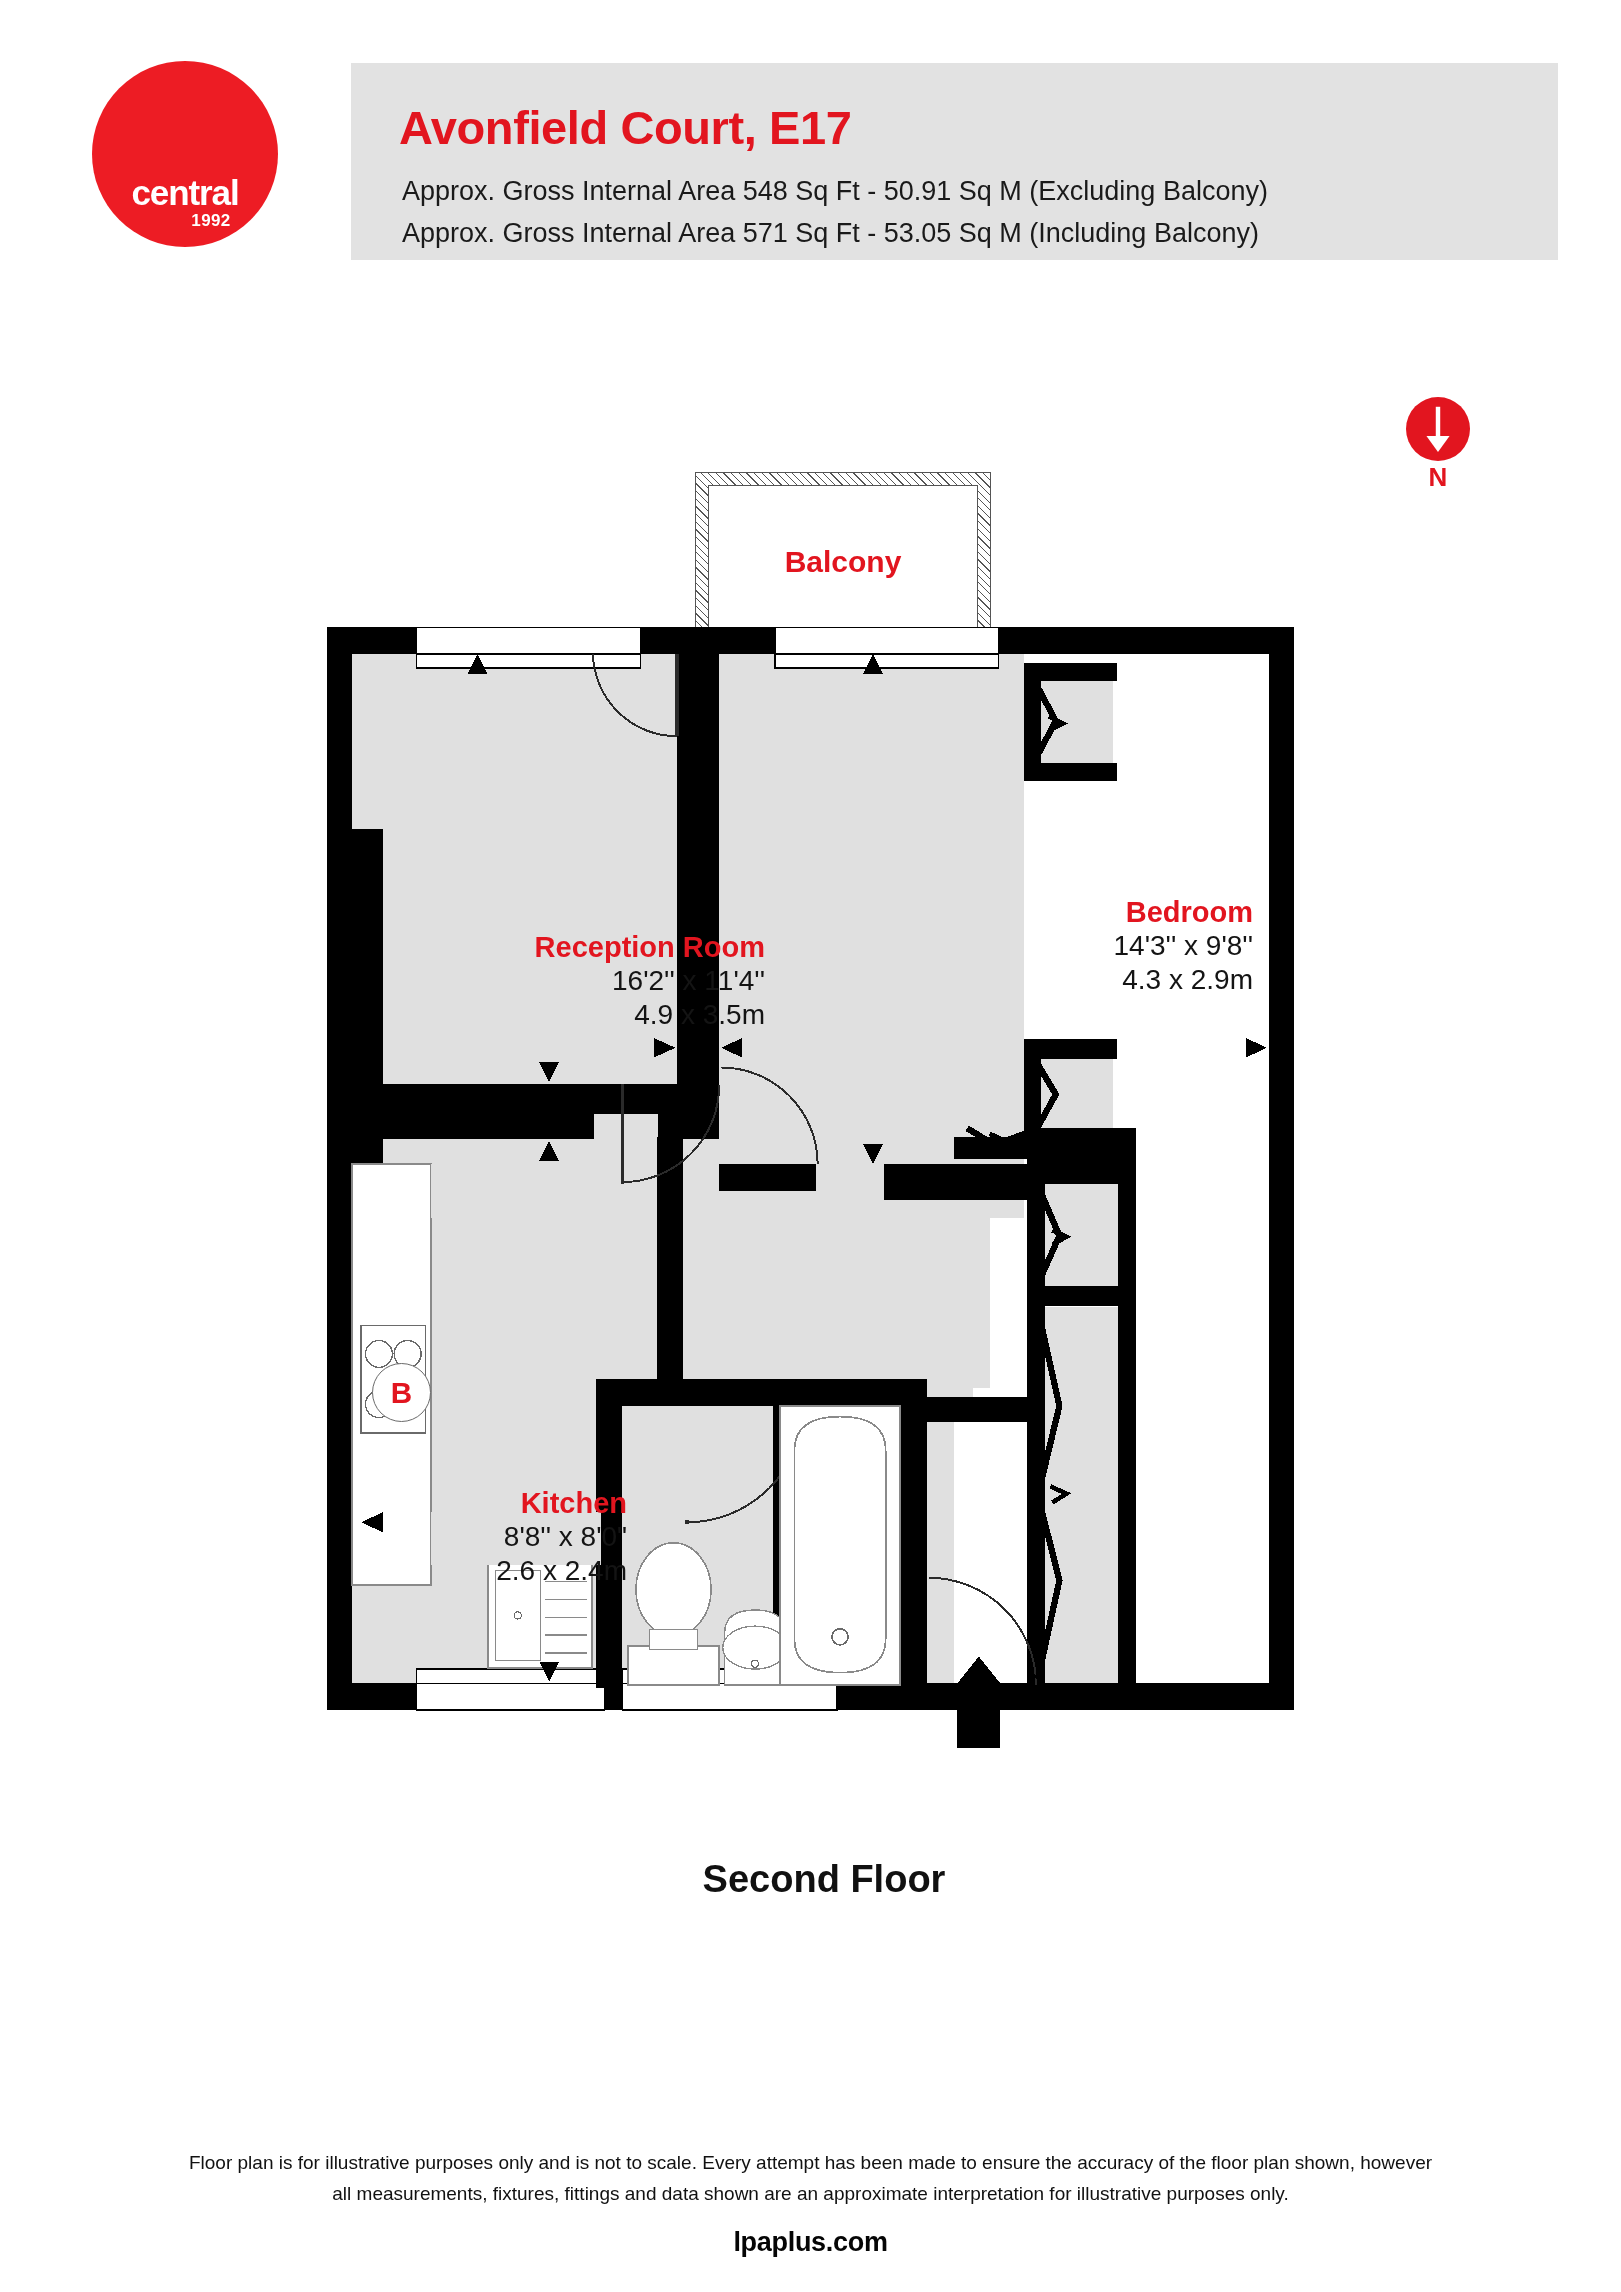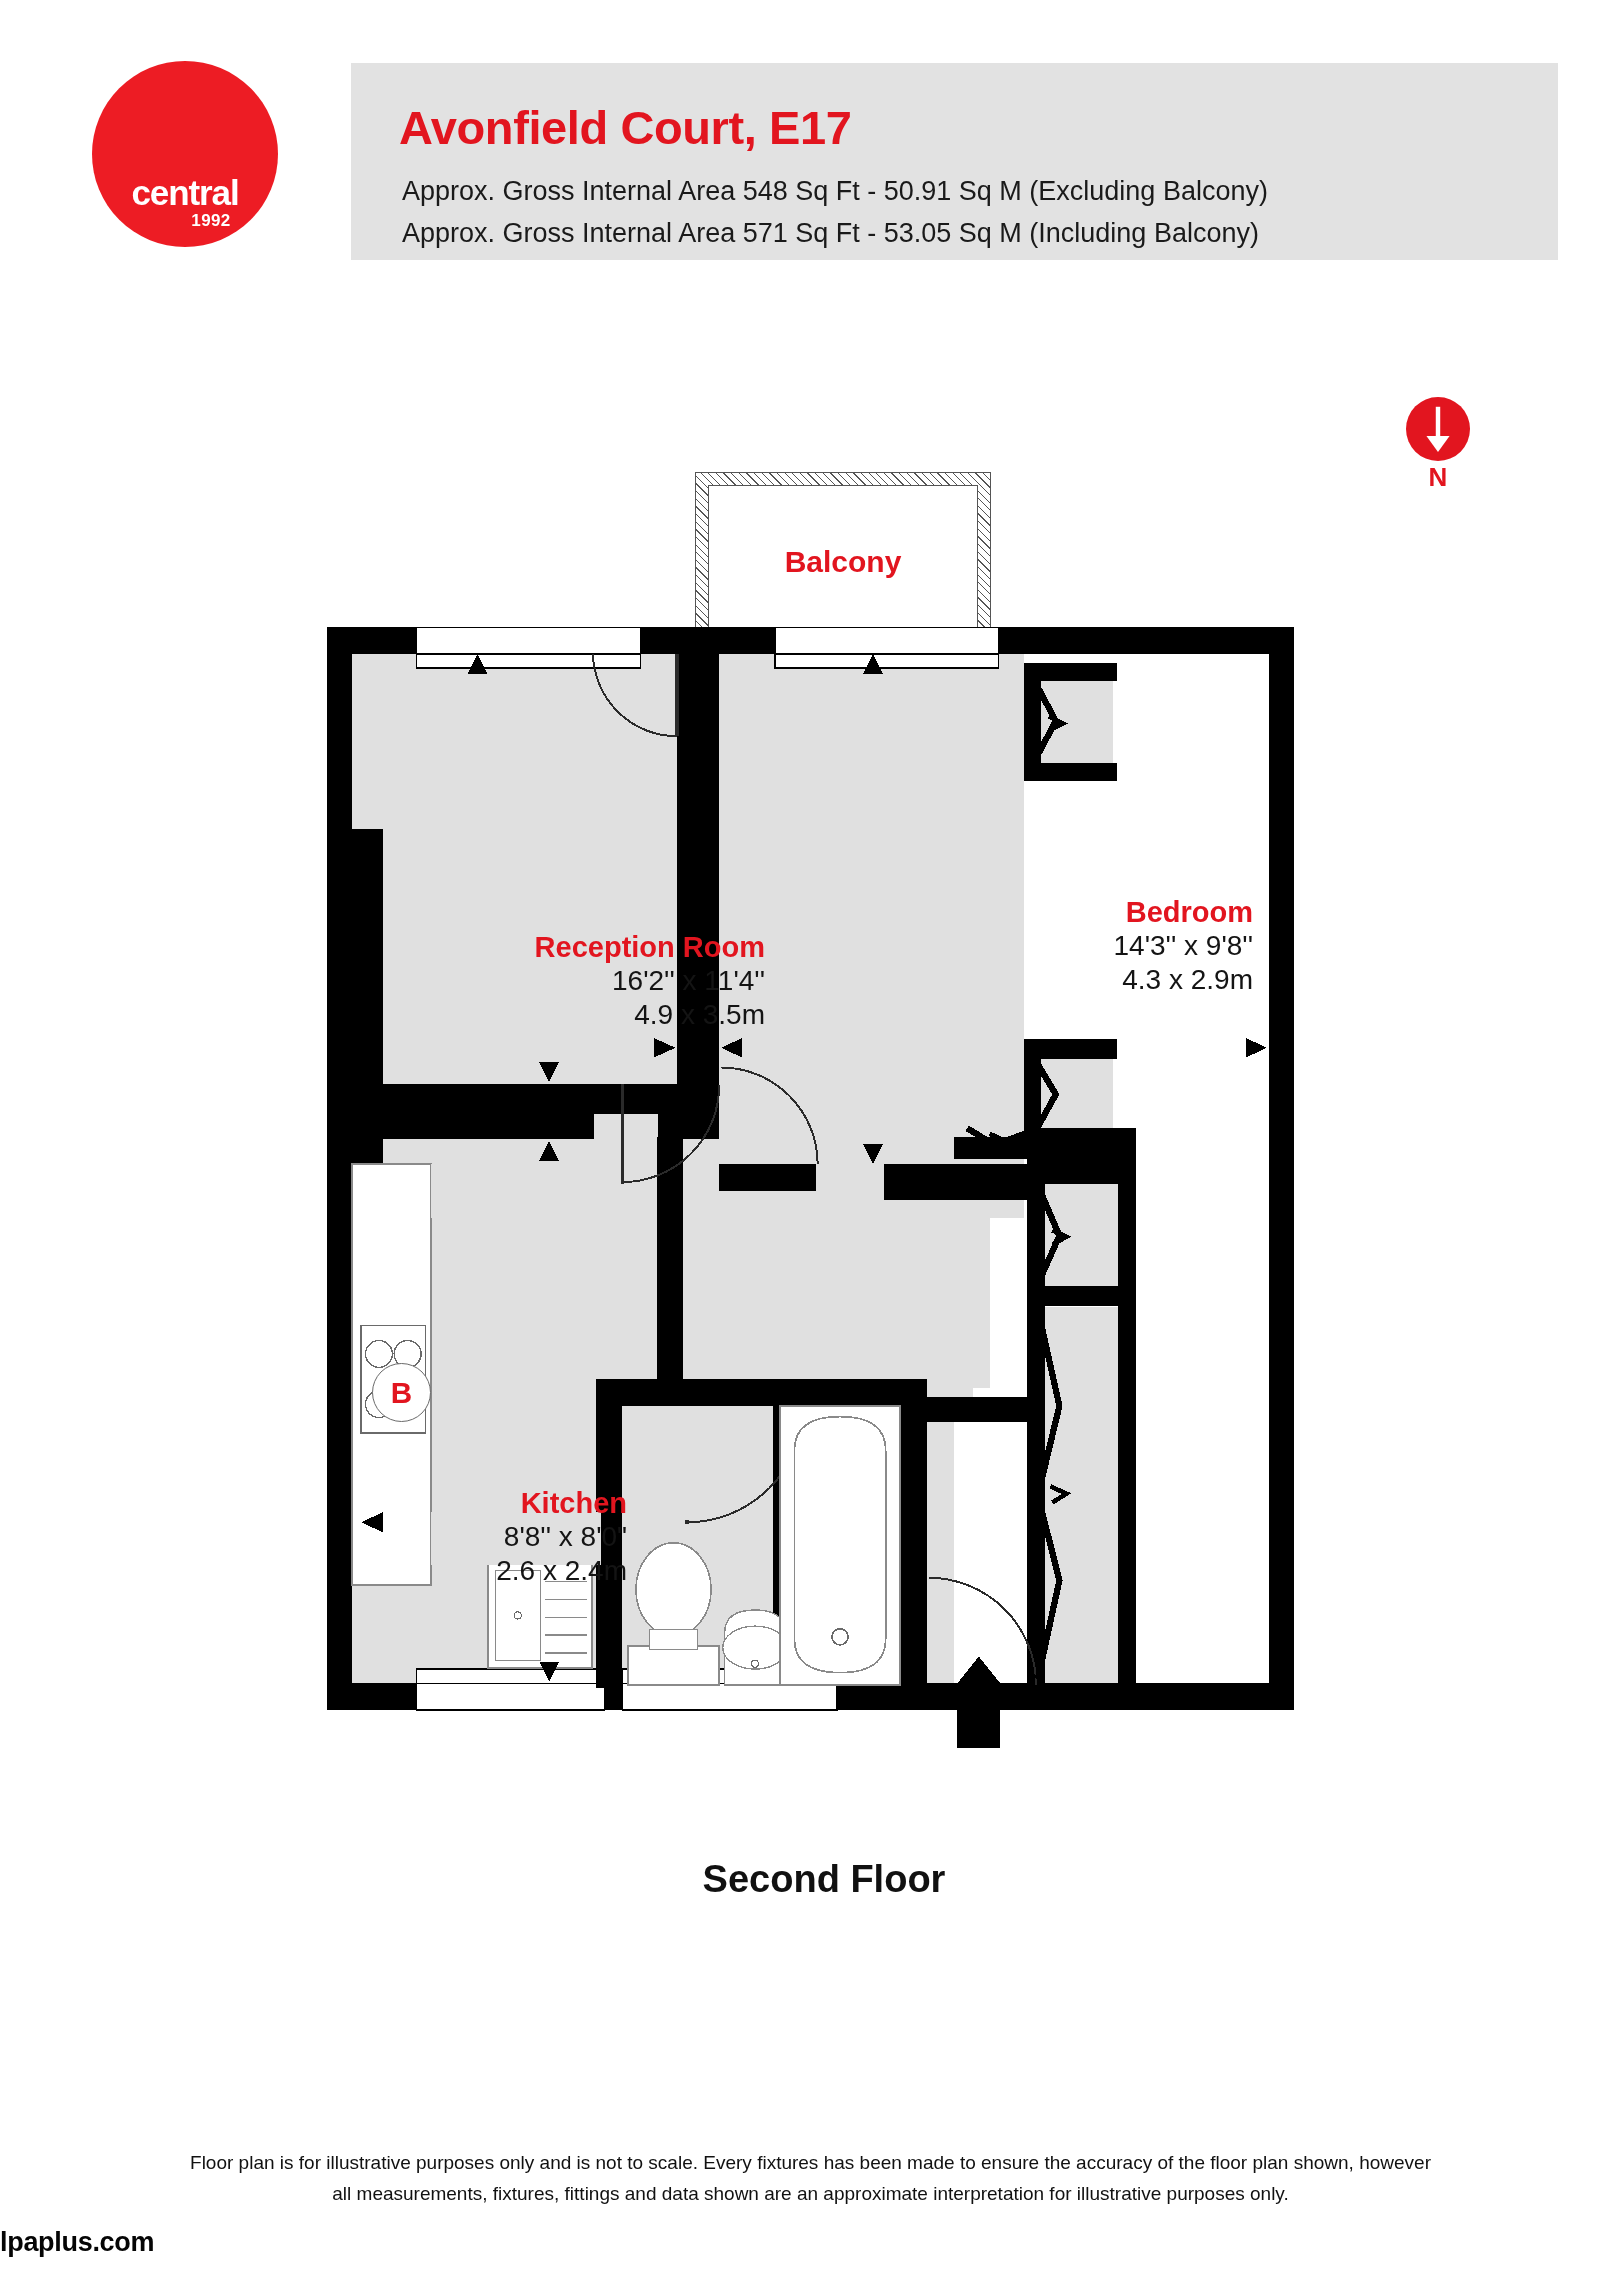--- a/index.html
+++ b/index.html
@@ -201,21 +201,21 @@
     color: #111111;
     font-size: 19px;
     line-height: 1.45;
   }
   #disclaimer-1 { left: 0; top: 2149px; }
   #disclaimer-2 { left: 0; top: 2180px; }
   #site-link {
     position: absolute;
     left: 0; top: 2227px;
     width: 1621px;
-    text-align: left;
+    text-align: center;
     color: #050505;
     font-size: 27px;
     font-weight: bold;
     letter-spacing: -0.3px;
   }
 </style>
 </head>
 <body>
 
 <div id="page">
@@ -454,18 +454,18 @@
 
   <div class="room-label" id="label-kitchen">
     <div class="room-name">Kitchen</div>
     <div class="room-dim">8'8'' x 8'0"</div>
     <div class="room-dim">2.6 x 2.4m</div>
   </div>
 
   <div id="boiler-marker">B</div>
 
   <div id="floor-name">Second Floor</div>
-  <div class="disclaimer" id="disclaimer-1">Floor plan is for illustrative purposes only and is not to scale. Every fixtures has been made to ensure the accuracy of the floor plan shown, however</div>
+  <div class="disclaimer" id="disclaimer-1">Floor plan is for illustrative purposes only and is not to scale. Every attempt has been made to ensure the accuracy of the floor plan shown, however</div>
   <div class="disclaimer" id="disclaimer-2">all measurements, fixtures, fittings and data shown are an approximate interpretation for illustrative purposes only.</div>
   <div id="site-link">lpaplus.com</div>
 
 </div>
 
 
 </body></html>

